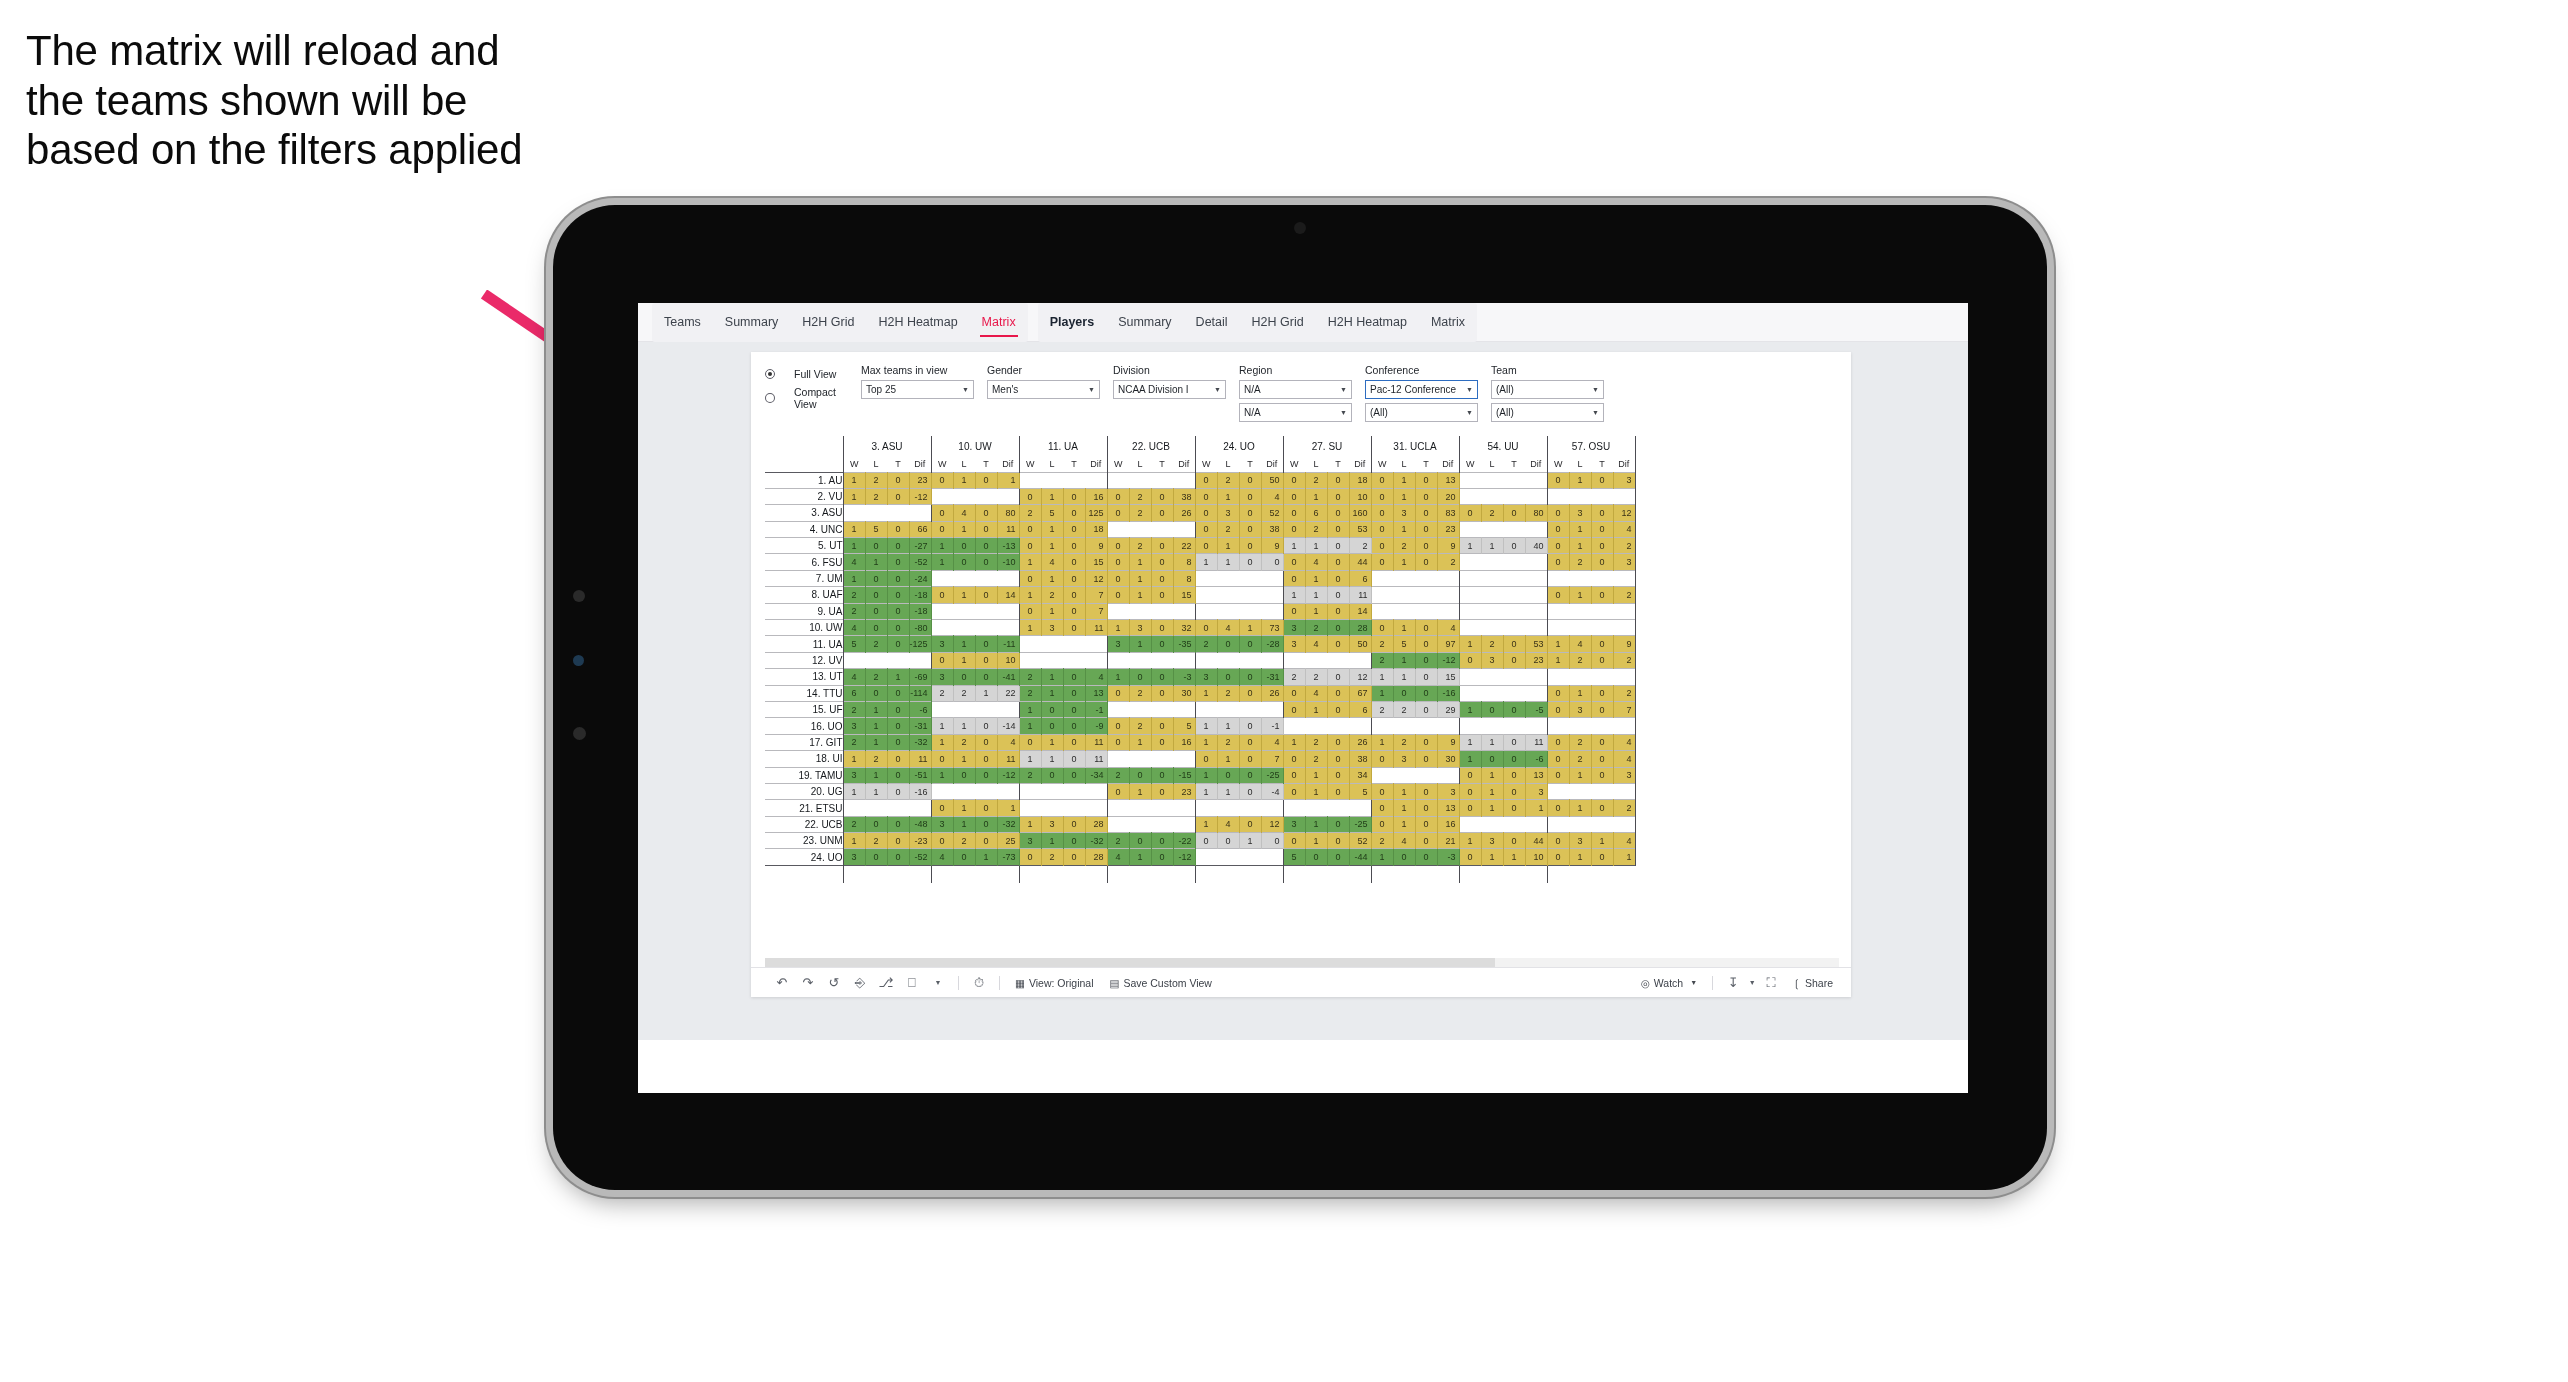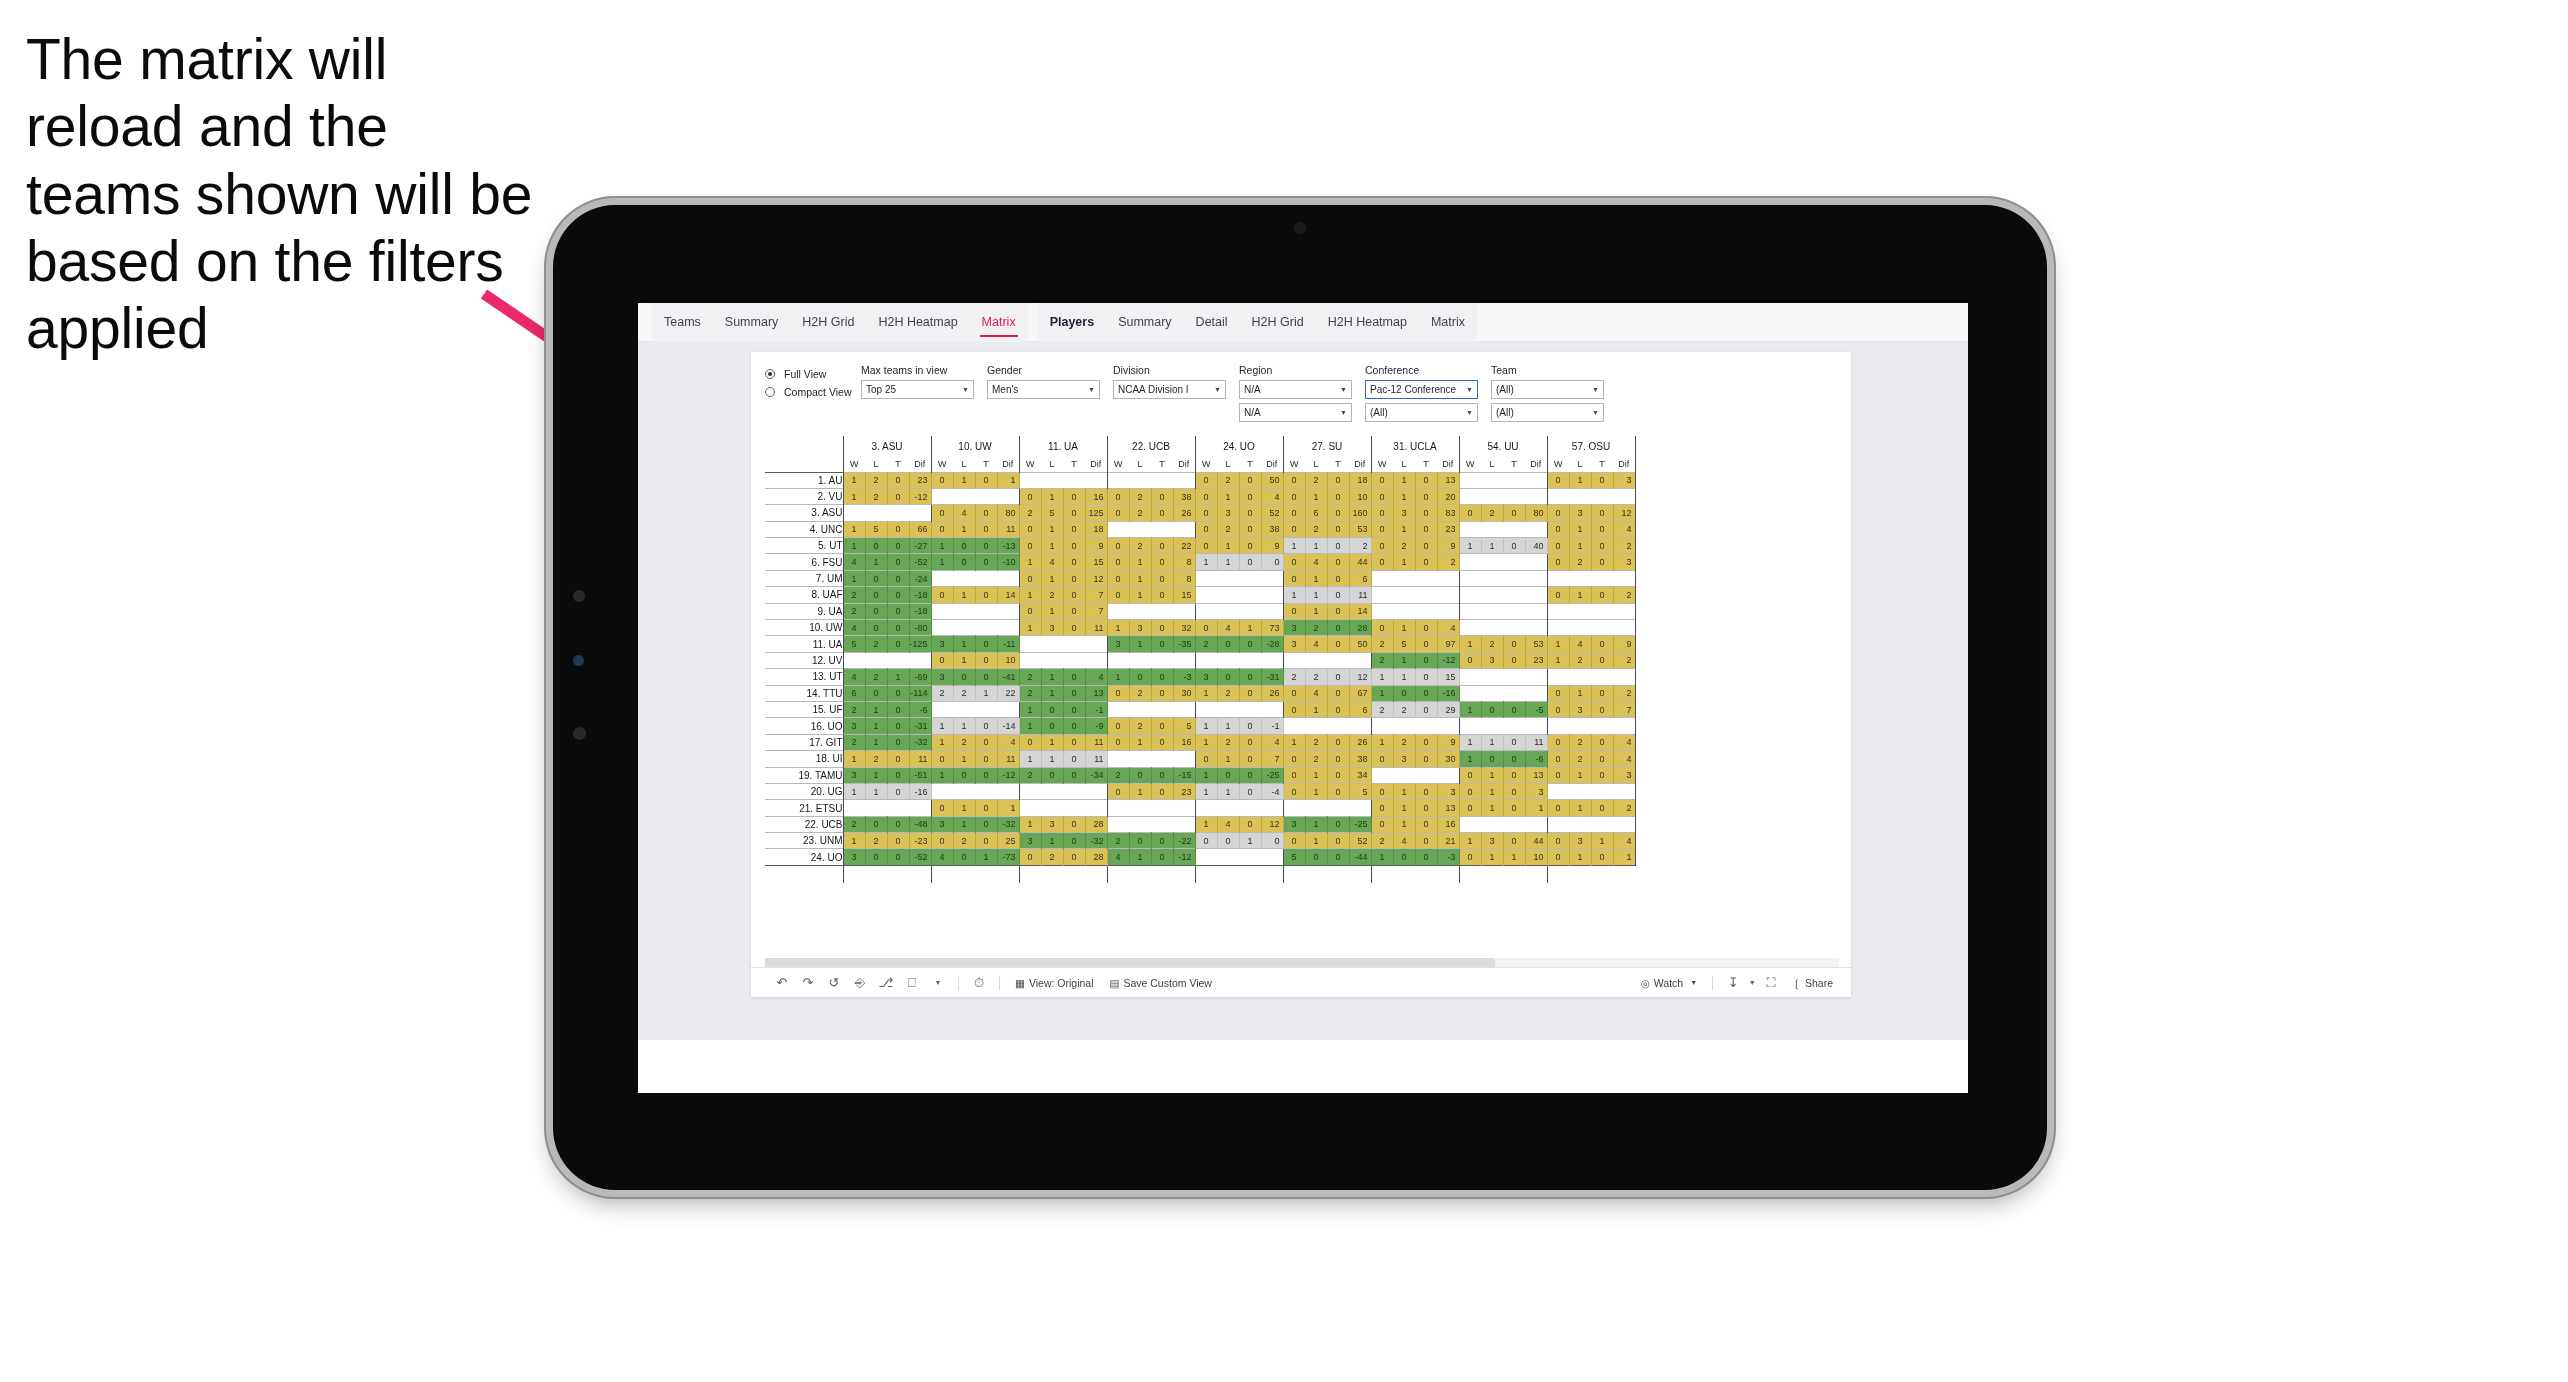--- a/index.html
+++ b/index.html
@@ -6,21 +6,21 @@
   html,body { width:2568px; height:1382px; overflow:hidden; }
   body {
     background:#ffffff;
     font-family:"Liberation Sans", sans-serif;
     position:relative;
   }
 
   
   #annotation {
     position:absolute; left:26px; top:26px; width:510px;
-    font-size:57px; line-height:1.18; color:#0b0b0b;
+    font-size:42px; line-height:1.18; color:#0b0b0b;
     font-family:"Liberation Sans", sans-serif;
     letter-spacing:-0.2px;
   }
   #arrow-svg { position:absolute; left:480px; top:290px; width:340px; height:240px; }
 
   
   #tablet {
     position:absolute; left:553px; top:205px; width:1494px; height:985px;
     background:#0a0a0a;
     border-radius:62px;
@@ -60,21 +60,21 @@
   
   #appbody { background:#e9ebee; height:698px; position:relative; }
   #card {
     position:absolute; left:113px; top:10px; width:1100px; height:645px;
     background:#ffffff; box-shadow:0 1px 3px rgba(0,0,0,.12);
   }
 
   
   #filters { display:flex; align-items:flex-start; padding:12px 0 8px 14px; gap:0; }
   .fview { width:96px; padding-top:4px; }
-  .radio-row { display:flex; align-items:center; gap:9px; margin-bottom:6px; font-size:10.5px; color:#22262c; }
+  .radio-row { display:flex; align-items:center; gap:19px; margin-bottom:6px; font-size:10.5px; color:#22262c; }
   .radio { width:10px;height:10px;border-radius:50%; border:1.3px solid #5c5c66; display:inline-block; position:relative; background:#fff; }
   .radio.on:after { content:""; position:absolute; left:2px; top:2px; width:4px;height:4px;border-radius:50%; background:#333; }
   .fgroup { margin-right:13px; }
   .flabel { font-size:10.5px; color:#23272d; margin-bottom:4px; white-space:nowrap; }
   .fsel {
     width:113px; height:19px; border:1px solid #b3b3bb; background:#fff;
     font-size:10px; color:#1e2228; display:flex; align-items:center;
     padding:0 4px; justify-content:space-between; margin-bottom:4px; cursor:pointer;
   }
   .fsel.hl { border:1.6px solid #2d6cc0; }

